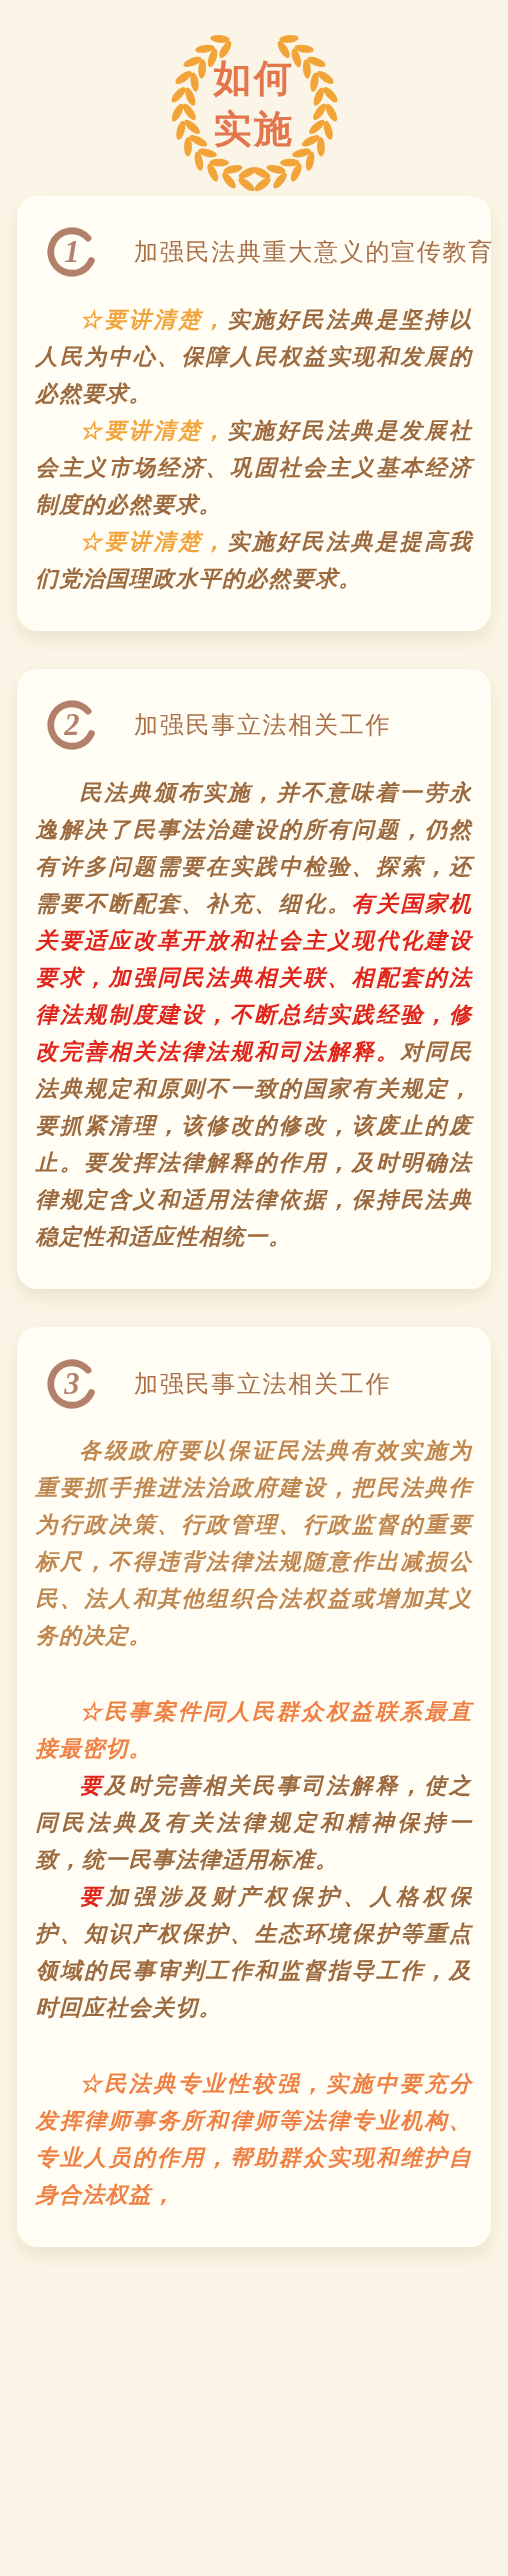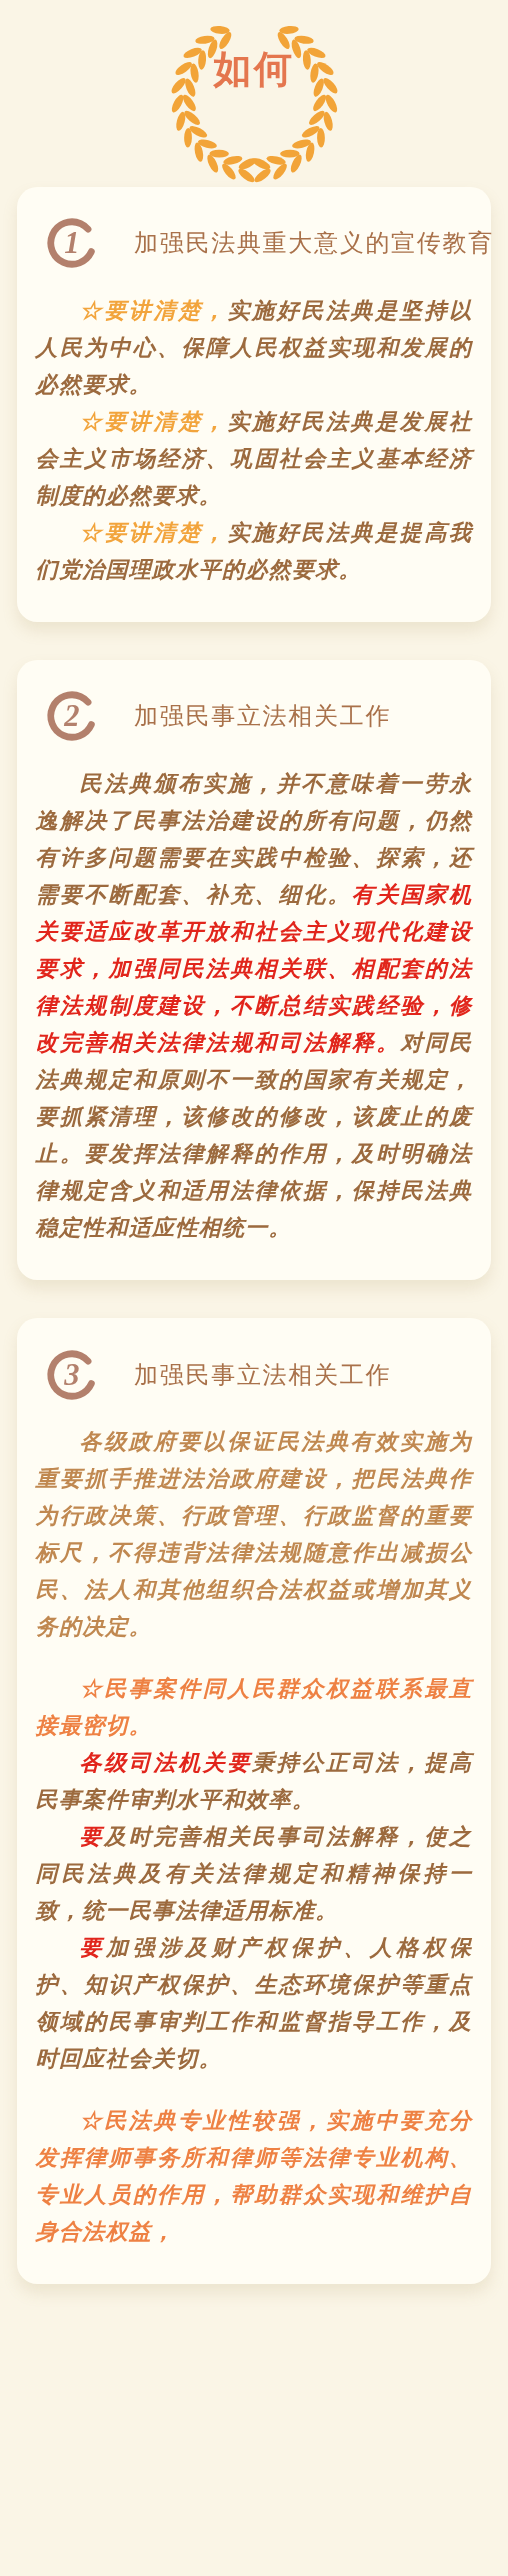--- a/index.html
+++ b/index.html
@@ -6,21 +6,21 @@
     --page-bg:#faf5e6; --card-bg:#fffdf4; --wreath:#f2a438; --header-title:#e4764e;
     --badge:#b3806c; --section-title:#a9714a; --gold:#f2a43c; --orange:#ee8143;
     --red:#e1251b; --brown:#9c6a3e; --tan:#c08850;
   }
   html,body{margin:0;padding:0;}
   body{
     width:508px; background:var(--page-bg);
     font-family:"Liberation Serif","DejaVu Serif",serif;
   }
   .page{width:508px; min-height:2576px; overflow:hidden;}
-  .header{padding-top:13.6px; display:flex; justify-content:center;}
+  .header{padding-top:13.6px; display:flex; justify-content:center;margin-top:9px;}
   .wreath-wrap{position:relative; width:271px; height:173px;}
   .wreath-wrap svg{position:absolute; left:0; top:0;}
   .wreath-title{
     position:absolute; left:0; right:0; top:30.5px; text-align:center;
     color:var(--header-title); font-weight:bold; font-size:38px; line-height:51px;
     letter-spacing:2.5px;
   }
   .card{
     background:var(--card-bg); margin:0 17px 38px; border-radius:20.3px;
     padding:22px 18.6px 34px;
@@ -30,21 +30,21 @@
   .badge{flex:0 0 auto; width:56px; height:56px;}
   .badge svg{display:block;}
   .sec-title{
     margin:12px; font-size:24px; color:var(--section-title);
     letter-spacing:1.7px; font-weight:normal; white-space:nowrap;
   }
   .para{
     margin:0; font-size:22px; line-height:37px; font-weight:bold;
     color:var(--brown); text-align:justify; text-indent:2em; letter-spacing:1.3px;font-style:italic;
   }
-  .para.gap{margin-top:25px;}
+  .para.gap{margin-top:39px;}
   .c-gold{color:var(--gold);}
   .c-orange{color:var(--orange);}
   .c-red{color:var(--red);}
   .c-brown{color:var(--brown);}
   .c-tan{color:var(--tan);}
 </style>
 </head>
 <body>
 
 <div class="page">
@@ -96,20 +96,21 @@
           <ellipse cx="89.22657887734694" cy="69.6664729614968" rx="11.5" ry="4.6" transform="rotate(261.2 89.22657887734694 69.6664729614968)" fill="#f2a438"></ellipse>
           <ellipse cx="86.94360975760861" cy="45.74353637812892" rx="11.5" ry="4.6" transform="rotate(338.6 86.94360975760861 45.74353637812892)" fill="#f2a438"></ellipse>
           <ellipse cx="98.1830544102842" cy="54.09068462764755" rx="11.5" ry="4.6" transform="rotate(274.6 98.1830544102842 54.09068462764755)" fill="#f2a438"></ellipse>
           <ellipse cx="101.5063275185249" cy="30.289955676173008" rx="11.5" ry="4.6" transform="rotate(352 101.5063275185249 30.289955676173008)" fill="#f2a438"></ellipse>
           <ellipse cx="110.50535405413646" cy="41.0145778798387" rx="11.5" ry="4.6" transform="rotate(288 110.50535405413646 41.0145778798387)" fill="#f2a438"></ellipse>
           <ellipse cx="119.25392300667191" cy="18.63196444761752" rx="11.5" ry="4.6" transform="rotate(365.4 119.25392300667191 18.63196444761752)" fill="#f2a438"></ellipse>
           <ellipse cx="125.52255023641469" cy="31.15012376336867" rx="11.5" ry="4.6" transform="rotate(301.4 125.52255023641469 31.15012376336867)" fill="#f2a438"></ellipse>
         </svg>
       <div class="wreath-title">
         <div>如何</div>
+        <div>实施</div>
       </div>
     </div>
   </header>
 
   <main>
 
     <section class="card">
       <div class="card-head">
         <span class="badge">
           <svg width="56" height="56" viewBox="0 0 66 66" aria-hidden="true">
@@ -147,21 +148,20 @@
           <svg width="56" height="56" viewBox="0 0 66 66" aria-hidden="true">
             <circle cx="33" cy="33" r="25" fill="none" stroke="var(--badge)" stroke-width="8" stroke-linecap="round" stroke-dasharray="128 30" transform="rotate(24 33 33)"></circle>
             <text x="33" y="45" text-anchor="middle" font-size="36" font-style="italic" font-weight="bold" fill="var(--badge)">3</text>
           </svg>
         </span>
         <h2 class="sec-title">加强民事立法相关工作</h2>
       </div>
       <div class="paras">
           <p class="para"><span class="c-tan">各级政府要以保证民法典有效实施为重要抓手推进法治政府建设，把民法典作为行政决策、行政管理、行政监督的重要标尺，不得违背法律法规随意作出减损公民、法人和其他组织合法权益或增加其义务的决定。</span></p>
           <p class="para gap"><span class="c-orange">☆民事案件同人民群众权益联系最直接最密切。</span></p>
-          <p class="para"><span class="c-red">各级司法机关要</span><span class="c-brown">秉持公正司法，提高民事案件审判水平和效率。</span></p>
           <p class="para"><span class="c-red">要</span><span class="c-brown">及时完善相关民事司法解释，使之同民法典及有关法律规定和精神保持一致，统一民事法律适用标准。</span></p>
           <p class="para"><span class="c-red">要</span><span class="c-brown">加强涉及财产权保护、人格权保护、知识产权保护、生态环境保护等重点领域的民事审判工作和监督指导工作，及时回应社会关切。</span></p>
           <p class="para gap"><span class="c-orange">☆民法典专业性较强，实施中要充分发挥律师事务所和律师等法律专业机构、专业人员的作用，帮助群众实现和维护自身合法权益，</span></p>
         </div>
     </section>
 
   </main>
 </div>
 
 

